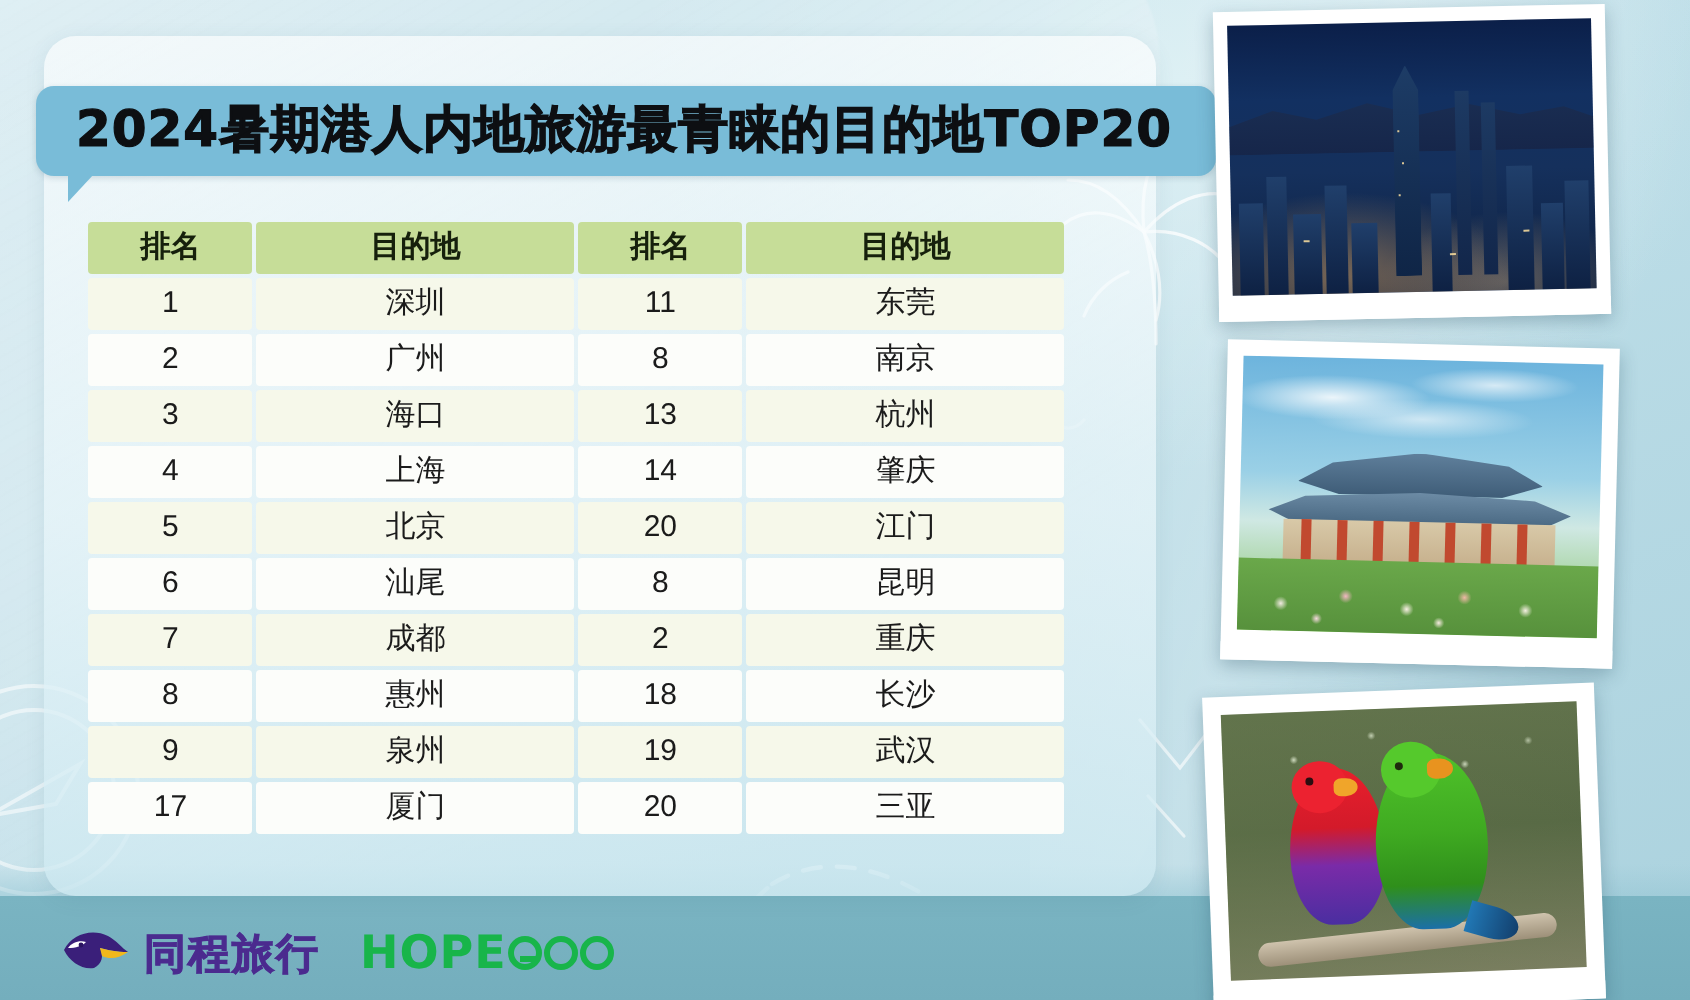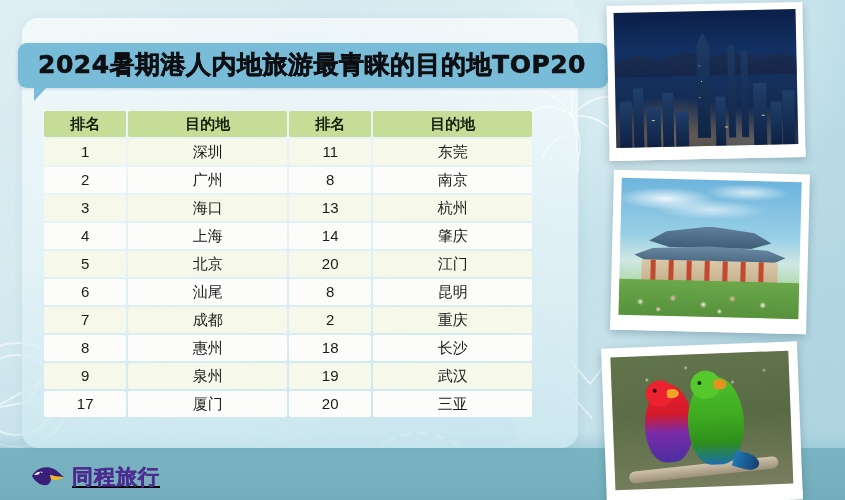--- a/index.html
+++ b/index.html
@@ -192,21 +192,21 @@
   .bird-grn .head{ position:absolute; left:4px; top:-6px; width:30px; height:28px;
     background:#55c92c; border-radius:50%; }
   .bird-grn .beak{ position:absolute; left:27px; top:3px; width:13px; height:10px;
     background:#e8931f; border-radius:40% 60% 60% 40%; }
   .bird-grn .eye{ position:absolute; left:11px; top:4px; width:4px; height:4px;
     background:#1f2a0d; border-radius:50%; }
   .bird-grn .tail{ position:absolute; right:-14px; bottom:-6px; width:26px; height:16px;
     background:linear-gradient(90deg,#2178b5,#13406e); border-radius:0 50% 50% 0; transform:rotate(18deg); }
 
   
-  .logos{ position:absolute; left:28px; bottom:9px; display:flex; align-items:center; gap:20px;text-decoration:underline; }
+  .logos{ position:absolute; left:28px; bottom:9px; display:flex; align-items:center; gap:20px; }
   .logo-tc{ display:flex; align-items:center; gap:6px; }
   .tc-text{
     font-family:"DejaVu Sans","Liberation Sans",sans-serif;
     font-size:21px; font-weight:bold; color:#4b2b8f; letter-spacing:1px;
     -webkit-text-stroke:.4px #4b2b8f;
   }
   .logo-hg{
     font-family:"DejaVu Sans","Liberation Sans",sans-serif;
     font-size:23px; font-weight:bold; color:#18b54a; letter-spacing:.5px;
     display:flex; align-items:center;
@@ -436,15 +436,23 @@
           <path d="M4 13 C8 5 18 2 26 6 C30 8 33 12 36 14 C30 14 26 13 22 12
                    C24 16 23 20 19 22 C13 23 7 19 4 13Z" fill="#3a1f7a"></path>
           <path d="M22 12 C26 13 30 14 36 14 C32 17 27 18 23 16Z" fill="#f2b81c"></path>
           <path d="M6 12 C8 9 12 8 15 9 C13 11 10 12 6 12Z" fill="#ffffff"></path>
           <circle cx="12.5" cy="10.5" r="1.2" fill="#2a1460"></circle>
         </svg>
       </span>
       <span class="tc-text">同程旅行</span>
     </div>
 
+    <div class="logo-hg">
+      <span>HOPE</span>
+      <span class="hg-goo">
+        <span class="ring g"></span>
+        <span class="ring"></span>
+        <span class="ring"></span>
+      </span>
+    </div>
   </div>
 
 </div>
 
 </body></html>

